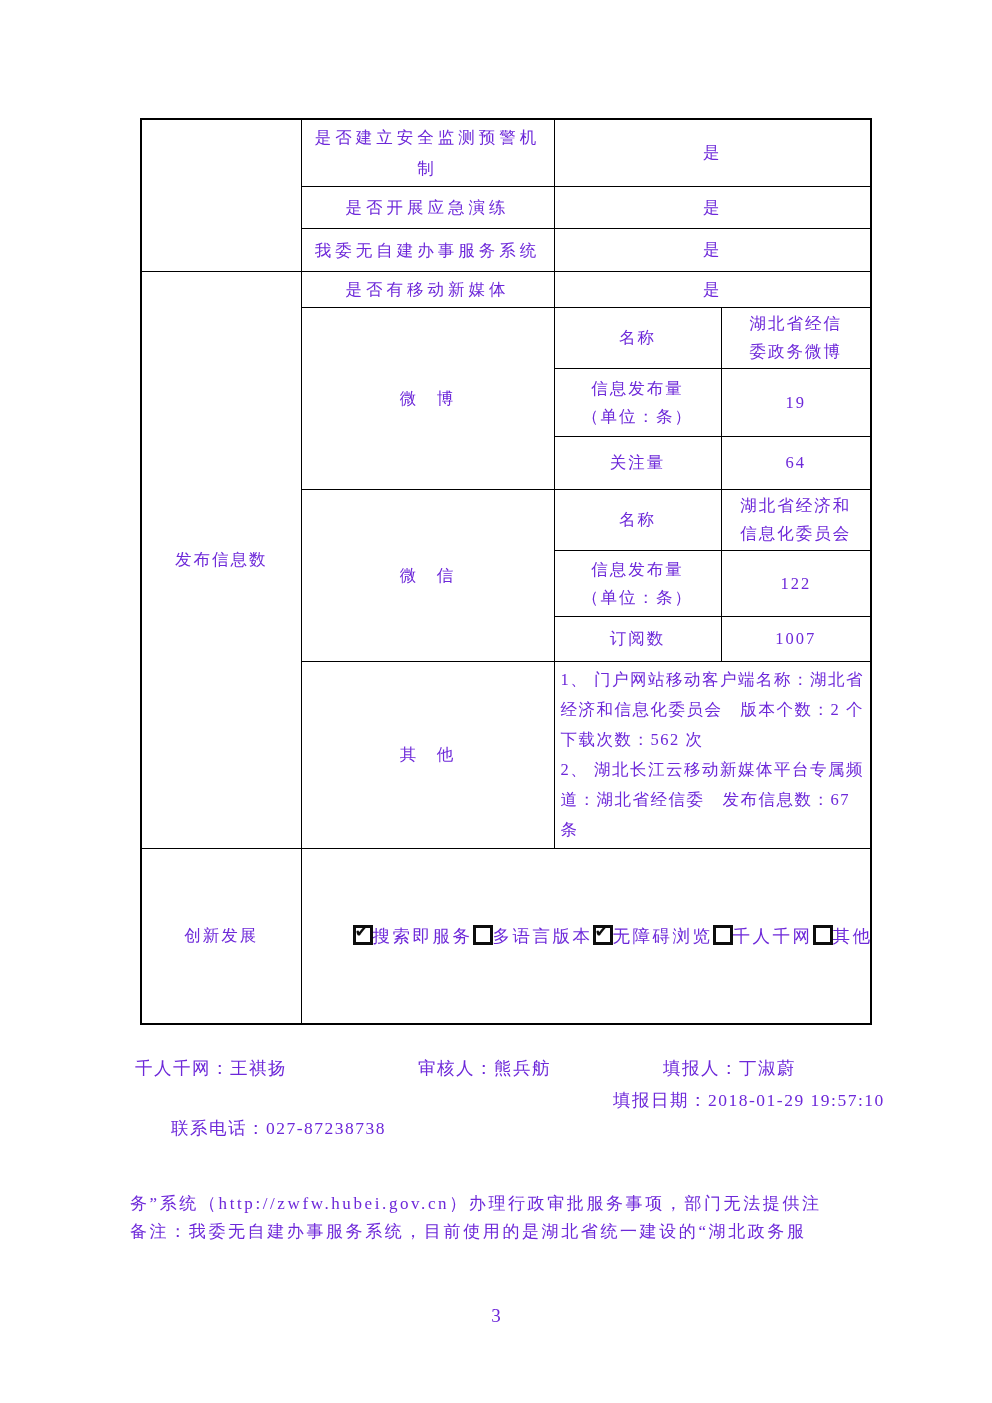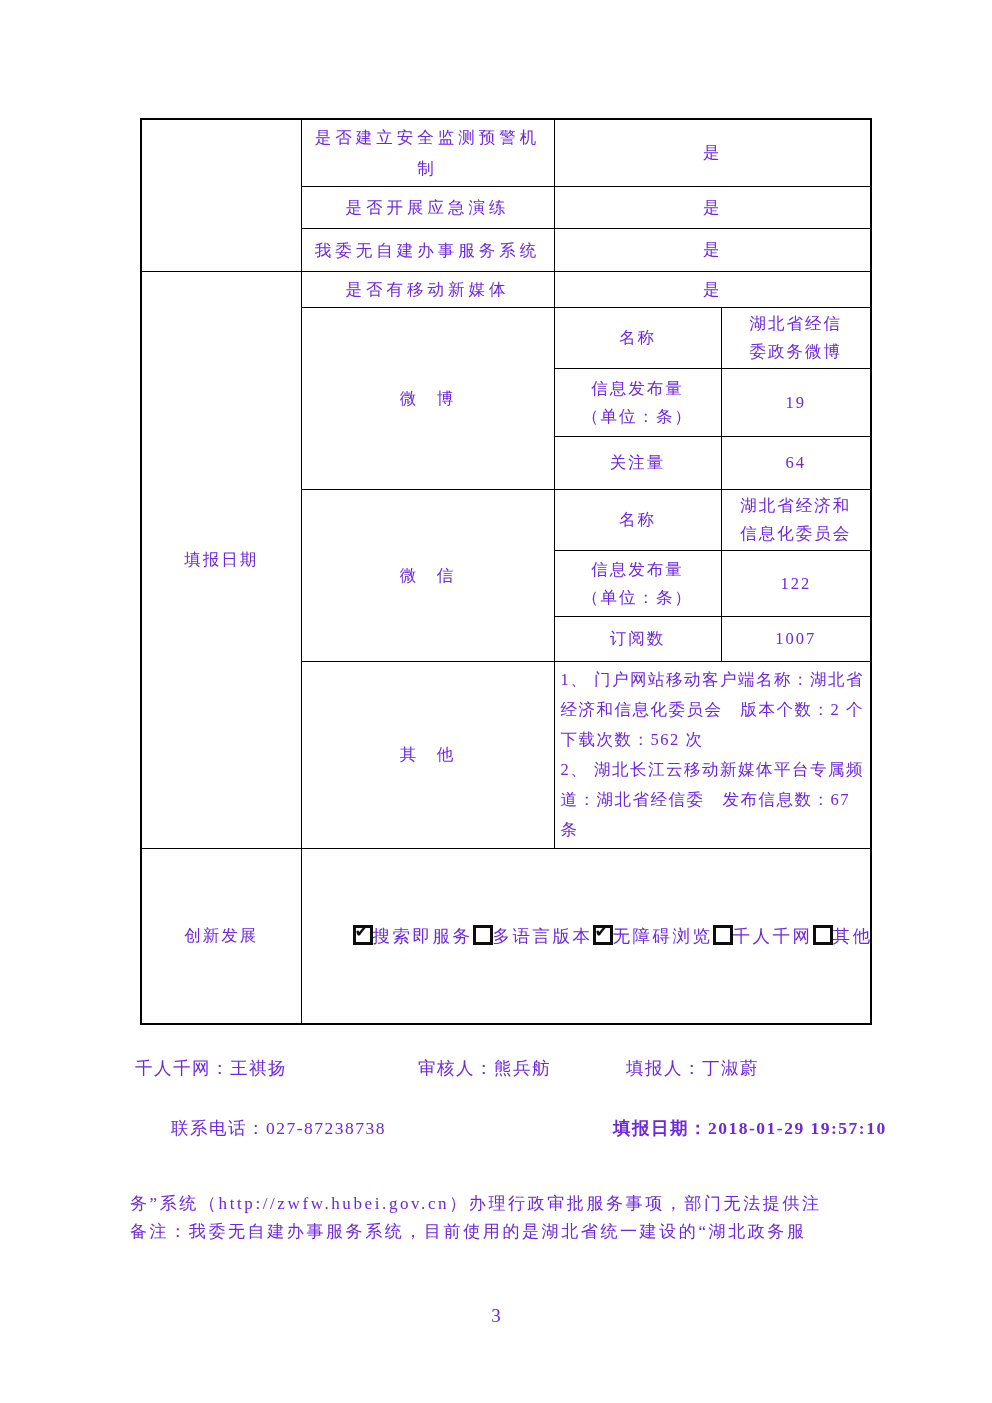--- a/index.html
+++ b/index.html
@@ -33,23 +33,23 @@
     background:#fff;position:relative;vertical-align:-3px;
   }
   .cb.checked::after{
     content:"✔";position:absolute;left:-1px;top:-7px;font-size:17px;
     font-weight:700;color:#0d0d0d;font-family:"DejaVu Sans",sans-serif;
   }
   .opt-label{font-size:17.5px;letter-spacing:2.5px;}
   .sig{position:absolute;font-size:17.5px;letter-spacing:1.5px;white-space:nowrap;}
   .f-unit{left:135px;top:1056px;}
   .f-rev{left:418px;top:1056px;}
-  .f-fill{left:626px;top:1056px;}
+  .f-fill{left:663px;top:1056px;}
   .f-phone{left:135px;top:1116px;margin-left:36px;}
-  .f-date{left:613px;top:1116px;font-weight:bold;}
+  .f-date{left:613px;top:1088px;}
   .note{
     position:absolute;left:130px;top:1190px;width:770px;
     font-size:17px;letter-spacing:2.6px;line-height:28px;
   }
   .pagenum{
     position:absolute;left:0;top:1305px;width:100%;
     text-align:center;font-size:19px;
   }
 </style>
 </head>
@@ -73,21 +73,21 @@
       <tr>
         <td class="q" style="height:37px">是否开展应急演练</td>
         <td class="v" colspan="2">是</td>
       </tr>
       <tr>
         <td class="q" style="height:38px">我委无自建办事服务系统</td>
         <td class="v" colspan="2">是</td>
       </tr>
 
       <tr>
-        <td class="c1" rowspan="8" style="height:58px">填报日期</td>
+        <td class="c1" rowspan="8" style="height:58px">发布信息数</td>
         <td class="q">是否有移动新媒体</td>
         <td class="v" colspan="2">是</td>
       </tr>
 
       <tr>
         <td class="sub" rowspan="3" style="height:61px">微　博</td>
         <td class="k">名称</td>
         <td class="val balance">湖北省经信委政务微博</td>
       </tr>
       <tr>

